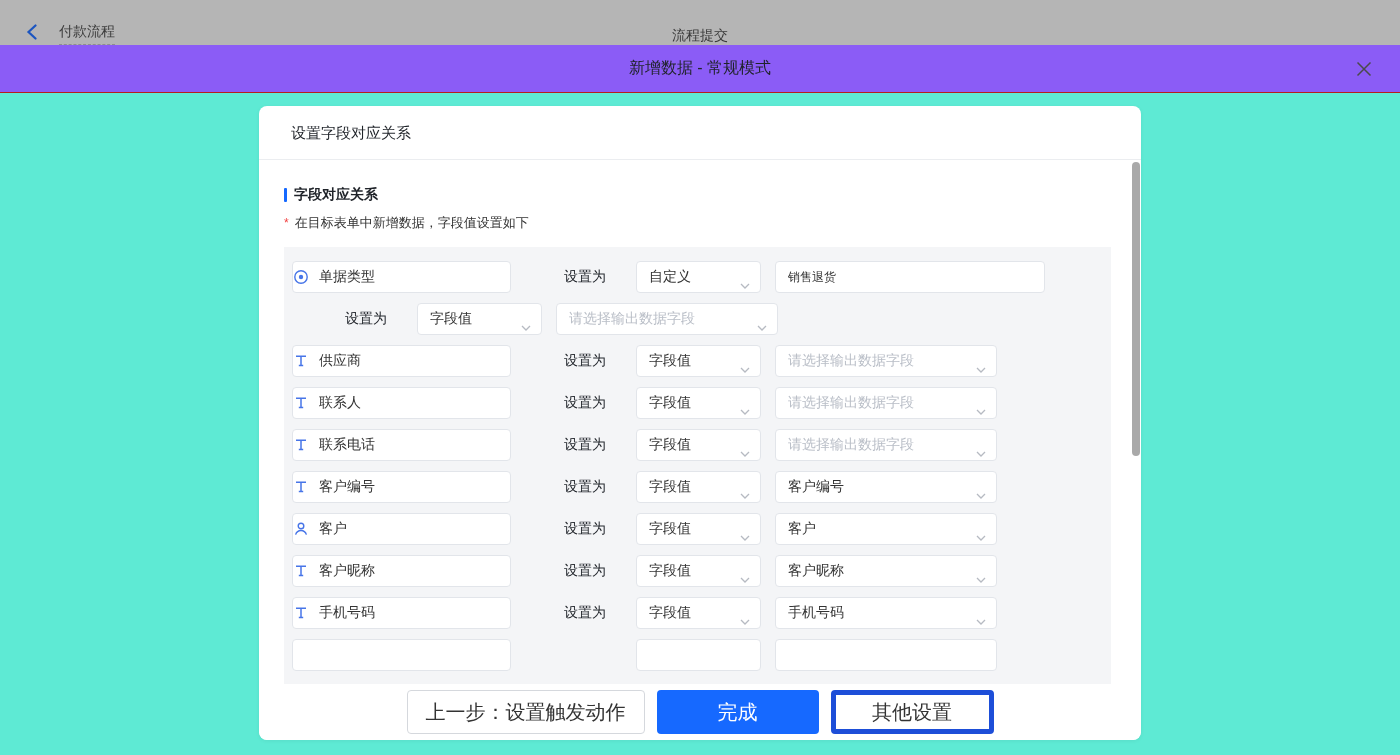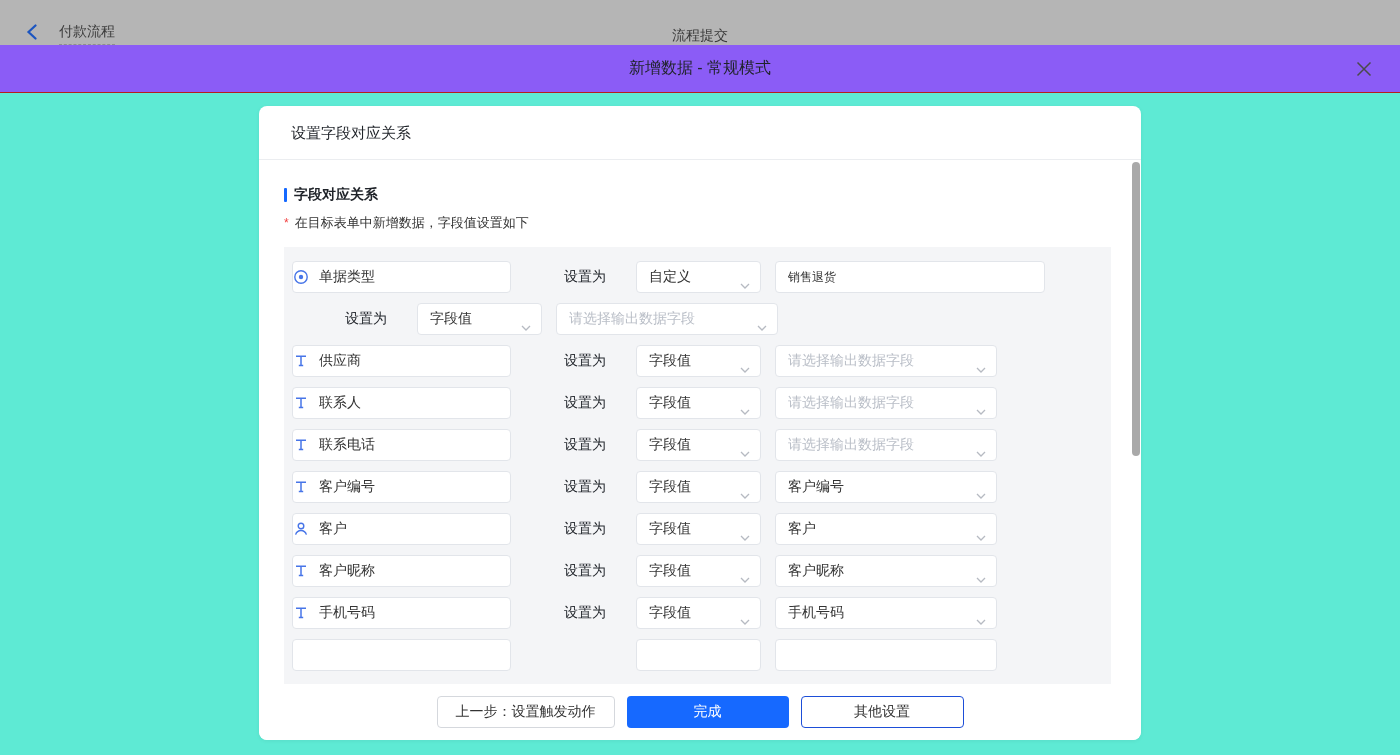--- a/index.html
+++ b/index.html
@@ -68,25 +68,25 @@
   .vinput { margin-left:14px; width:270px; height:32px; background:#fff;
     border:1px solid #e2e5ea; border-radius:4px; font-size:12px; color:#333333;
     padding:0 12px; font-family:inherit; }
 
   .scroll-thumb { position:absolute; right:1px; top:56px; width:8px; height:294px;
     background:#a9a9a9; border-radius:4px; cursor:pointer; }
 
   .card-footer { position:absolute; left:0; right:0; bottom:0; height:56px;
     background:#ffffff; display:flex; align-items:center; justify-content:center;
     gap:12px; border-radius:0 0 8px 8px; }
-  .btn { height:32px; font-size:14px; border-radius:4px; cursor:pointer;
+  .btn { height:44px; font-size:20px; border-radius:4px; cursor:pointer;
     font-family:inherit; }
   .btn-outline { background:#fff; border:1px solid #d5d8dd; color:#333333; padding:0 18px; }
   .btn-primary { background:#1669ff; border:none; color:#ffffff; min-width:162px; }
-  .btn-other   { background:#fff; border:1px solid #1d4ed8; color:#333333; min-width:163px; }
+  .btn-other   { background:#fff; border:5px solid #1d4ed8; color:#333333; min-width:163px; }
 </style>
 </head>
 <body>
 
 <div class="topbar">
   <div class="tb-left">
     <span class="back-btn">
       <span>
         <svg width="11" height="16" viewBox="0 0 11 16">
             <path d="M9.5 1.5L2.5 8l7 6.5" stroke="#1b55c0" stroke-width="2.2" fill="none" stroke-linecap="round"></path>

